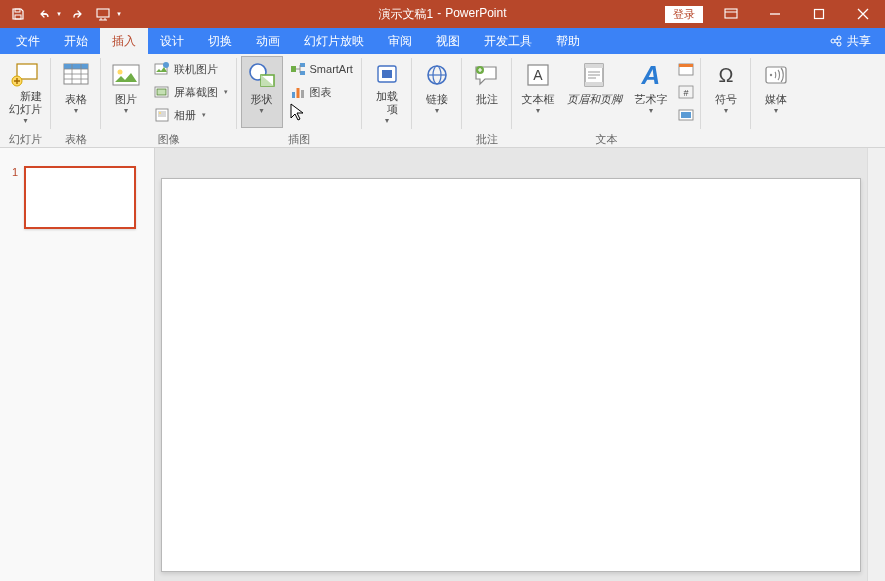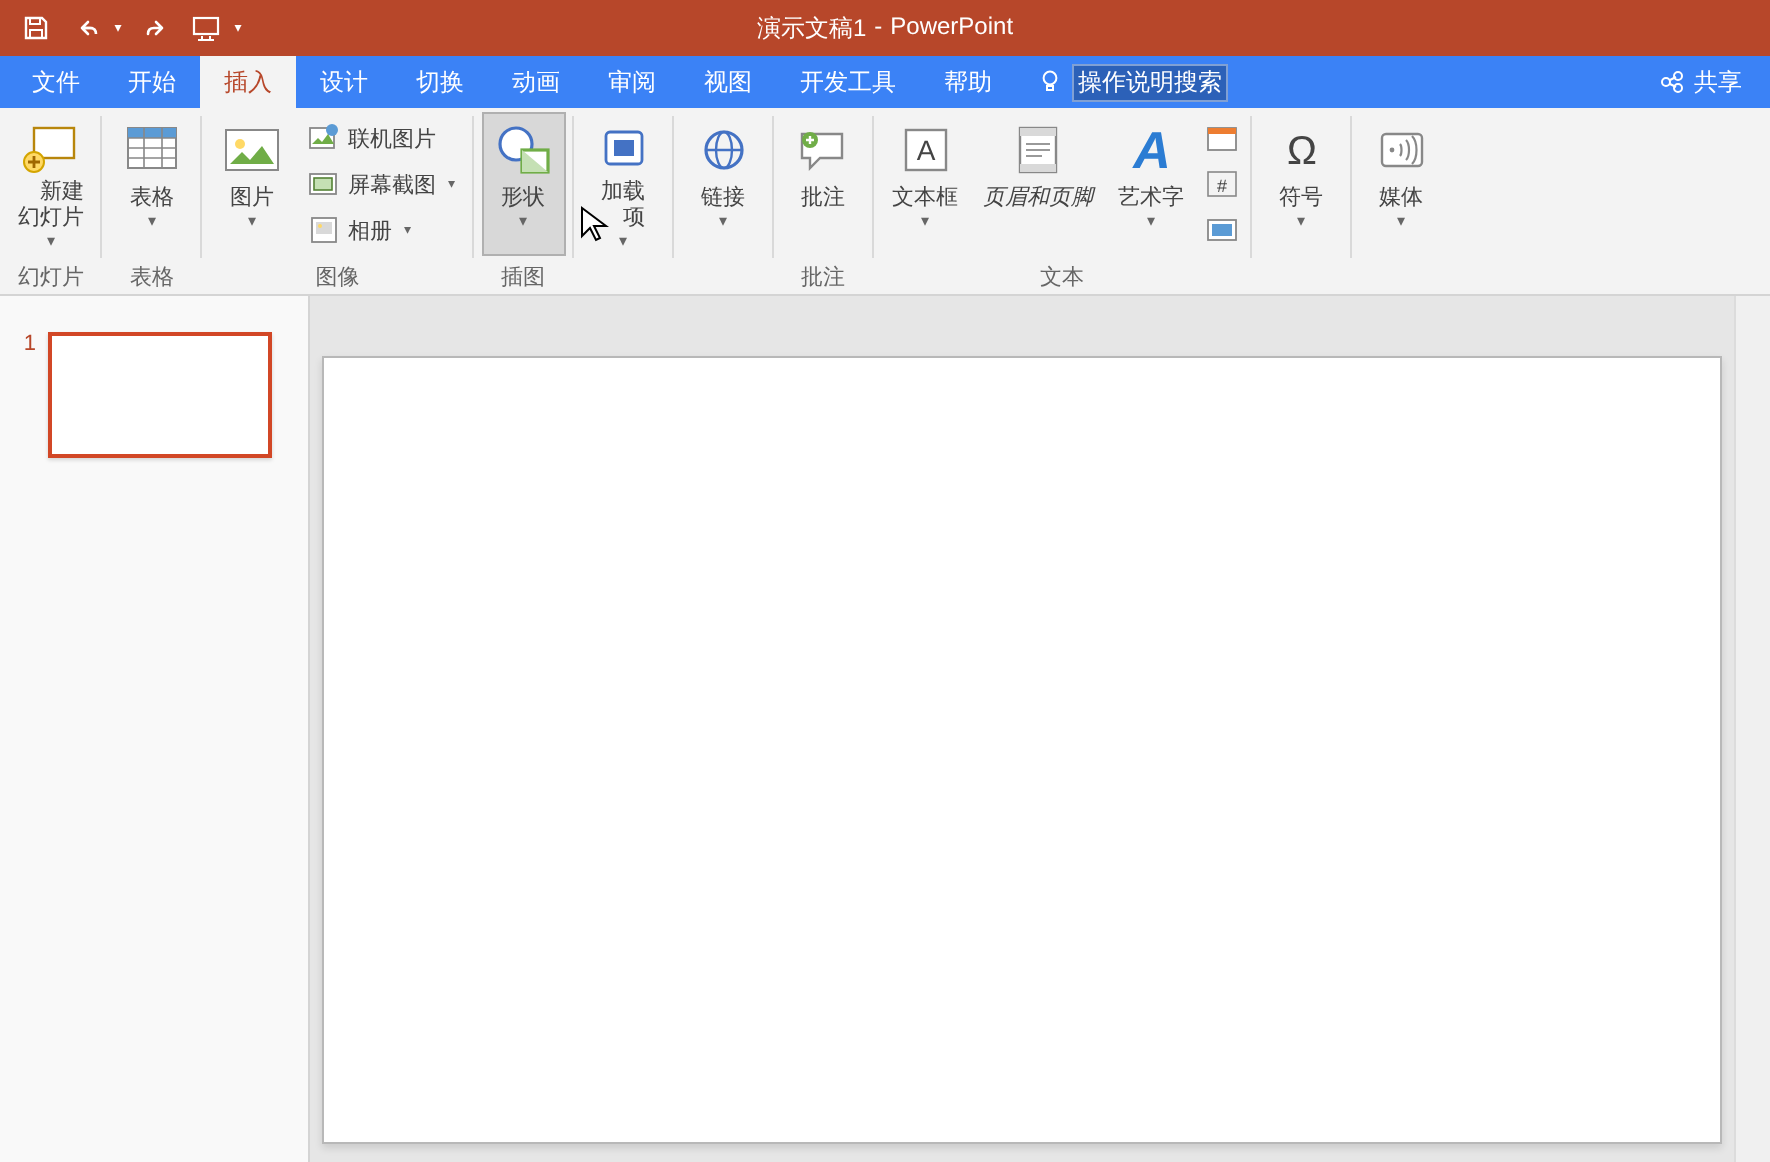--- a/index.html
+++ b/index.html
@@ -90,40 +90,58 @@
     </div>
     <div class="qat-btn" style="width:10px;margin-left:-4px;">
         <span style="font-size:7px;">▾</span>
       </div>
   </div>
   <div class="title-center">
     <span>演示文稿1</span>
     <span>-</span>
     <span>PowerPoint</span>
   </div>
+  <div class="title-right">
+    <div class="login-btn">登录</div>
+    <div class="win-btn">
+      <svg width="14" height="12" viewBox="0 0 14 12">
+          <rect x="1" y="1" width="12" height="9" fill="none" stroke="#fff" stroke-width="1.1"></rect>
+          <line x1="1" y1="4" x2="13" y2="4" stroke="#fff" stroke-width="1"></line>
+        </svg>
+    </div>
+    <div class="win-btn">
+      <svg width="12" height="12" viewBox="0 0 12 12">
+          <line x1="1" y1="6" x2="11" y2="6" stroke="#fff" stroke-width="1.3"></line>
+        </svg>
+    </div>
+    <div class="win-btn">
+      <svg width="12" height="12" viewBox="0 0 12 12">
+          <rect x="1.5" y="1.5" width="9" height="9" fill="none" stroke="#fff" stroke-width="1.2"></rect>
+        </svg>
+    </div>
+    <div class="win-btn close">
+      <svg width="12" height="12" viewBox="0 0 12 12">
+          <path d="M1 1l10 10M11 1L1 11" stroke="#fff" stroke-width="1.3"></path>
+        </svg>
+    </div>
+  </div>
 </div>
 
 <div class="menubar">
   <div class="menu-tab">文件</div>
   <div class="menu-tab">开始</div>
   <div class="menu-tab active">插入</div>
   <div class="menu-tab">设计</div>
   <div class="menu-tab">切换</div>
   <div class="menu-tab">动画</div>
+  <div class="menu-tab">幻灯片放映</div>
   <div class="menu-tab">审阅</div>
   <div class="menu-tab">视图</div>
   <div class="menu-tab">开发工具</div>
   <div class="menu-tab">帮助</div>
-  <div class="tell-me">
-    <svg width="14" height="14" viewBox="0 0 14 14">
-        <circle cx="7" cy="5" r="3.2" fill="none" stroke="#fff" stroke-width="1"></circle>
-        <path d="M5.5 9h3v2h-3z" fill="none" stroke="#fff" stroke-width="1"></path>
-      </svg>
-    <span class="hl">操作说明搜索</span>
-  </div>
   <div class="menu-spacer"></div>
   <div class="share-btn">
     <svg width="14" height="14" viewBox="0 0 14 14">
         <circle cx="4" cy="7" r="2" fill="none" stroke="#fff"></circle>
         <circle cx="10" cy="4" r="2" fill="none" stroke="#fff"></circle>
         <circle cx="10" cy="10" r="2" fill="none" stroke="#fff"></circle>
         <path d="M6 6l3-1.5M6 8l3 1.5" stroke="#fff"></path>
       </svg>
     <span>共享</span>
   </div>
@@ -222,20 +240,43 @@
         <div class="ico">
           <svg width="30" height="28" viewBox="0 0 30 28">
               <circle cx="11" cy="11" r="8" fill="#fff" stroke="#4472c4" stroke-width="1.6"></circle>
               <rect x="14" y="14" width="13" height="11" fill="#fff" stroke="#70ad47" stroke-width="1.6"></rect>
               <path d="M14 14v11h13" fill="#c5e0b4"></path>
             </svg>
         </div>
         <div class="lbl">形状</div>
         <div class="dd">▾</div>
       </div>
+      <div class="small-col">
+        <div class="small-btn">
+          <div class="ico">
+              <svg width="16" height="16" viewBox="0 0 16 16">
+                <rect x="1" y="5" width="5" height="6" fill="#70ad47"></rect>
+                <rect x="10" y="2" width="5" height="4" fill="#5b9bd5"></rect>
+                <rect x="10" y="10" width="5" height="4" fill="#5b9bd5"></rect>
+                <path d="M6 8h4M10 4v8" stroke="#888" stroke-width="0.9"></path>
+              </svg>
+            </div>
+          <span>SmartArt</span>
+        </div>
+        <div class="small-btn">
+          <div class="ico">
+              <svg width="16" height="16" viewBox="0 0 16 16">
+                <rect x="2" y="8" width="3" height="6" fill="#5b9bd5"></rect>
+                <rect x="6.5" y="4" width="3" height="10" fill="#ed7d31"></rect>
+                <rect x="11" y="6" width="3" height="8" fill="#a5a5a5"></rect>
+              </svg>
+            </div>
+          <span>图表</span>
+        </div>
+      </div>
     </div>
     <div class="rgroup-label">插图</div>
   </div>
 
   <div class="rgroup">
     <div class="rgroup-body">
       <div class="big-btn">
         <div class="ico">
             <svg width="26" height="24" viewBox="0 0 26 24">
               <rect x="4" y="4" width="18" height="16" rx="2" fill="#fff" stroke="#4472c4" stroke-width="1.4"></rect>

